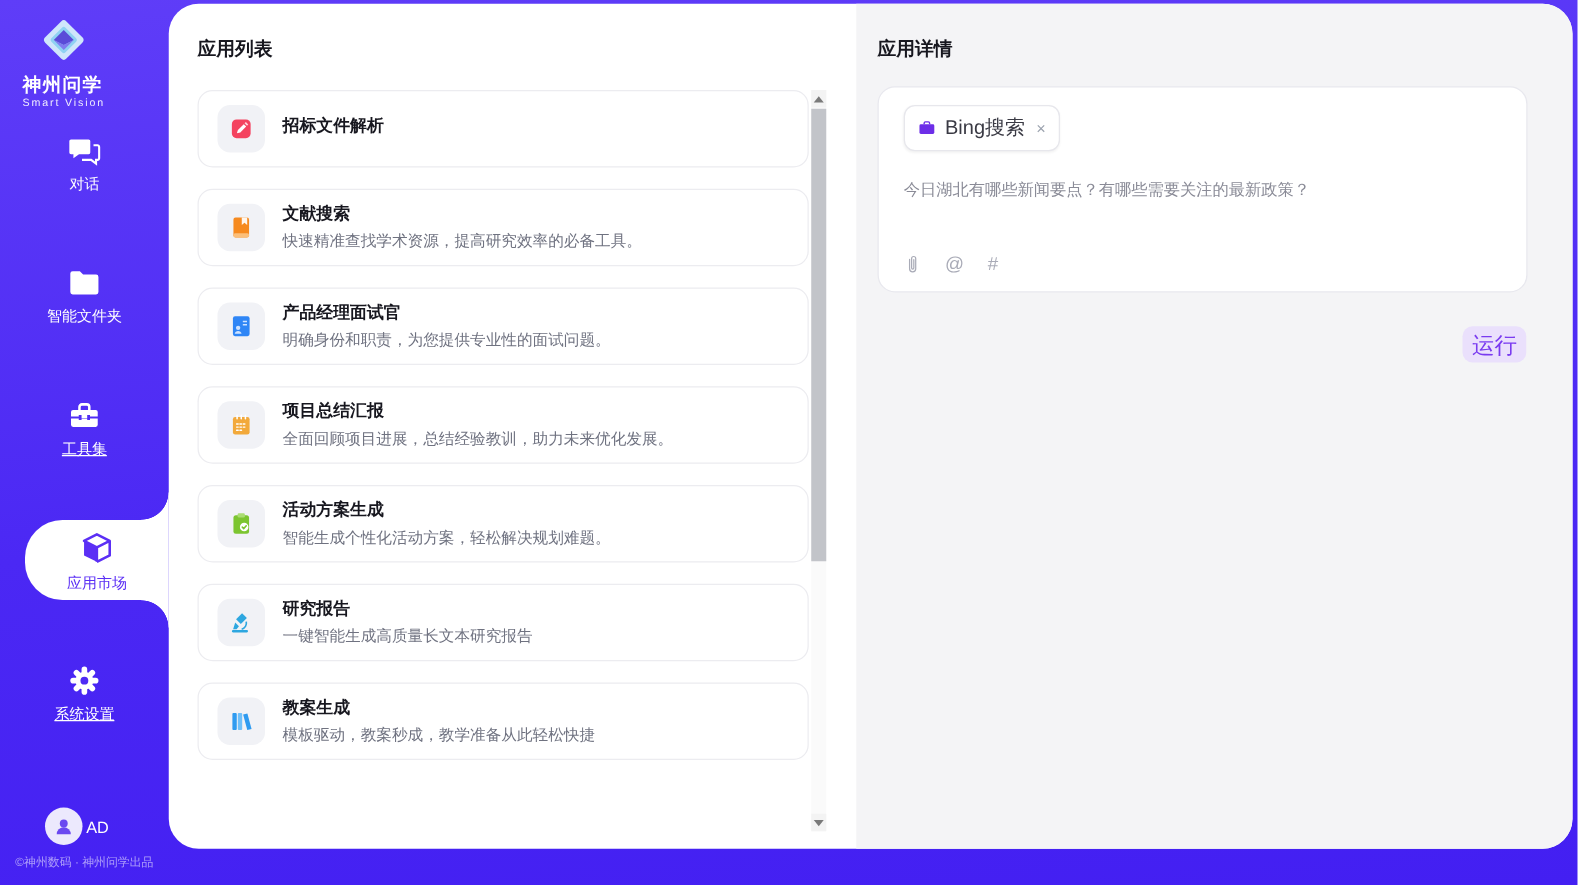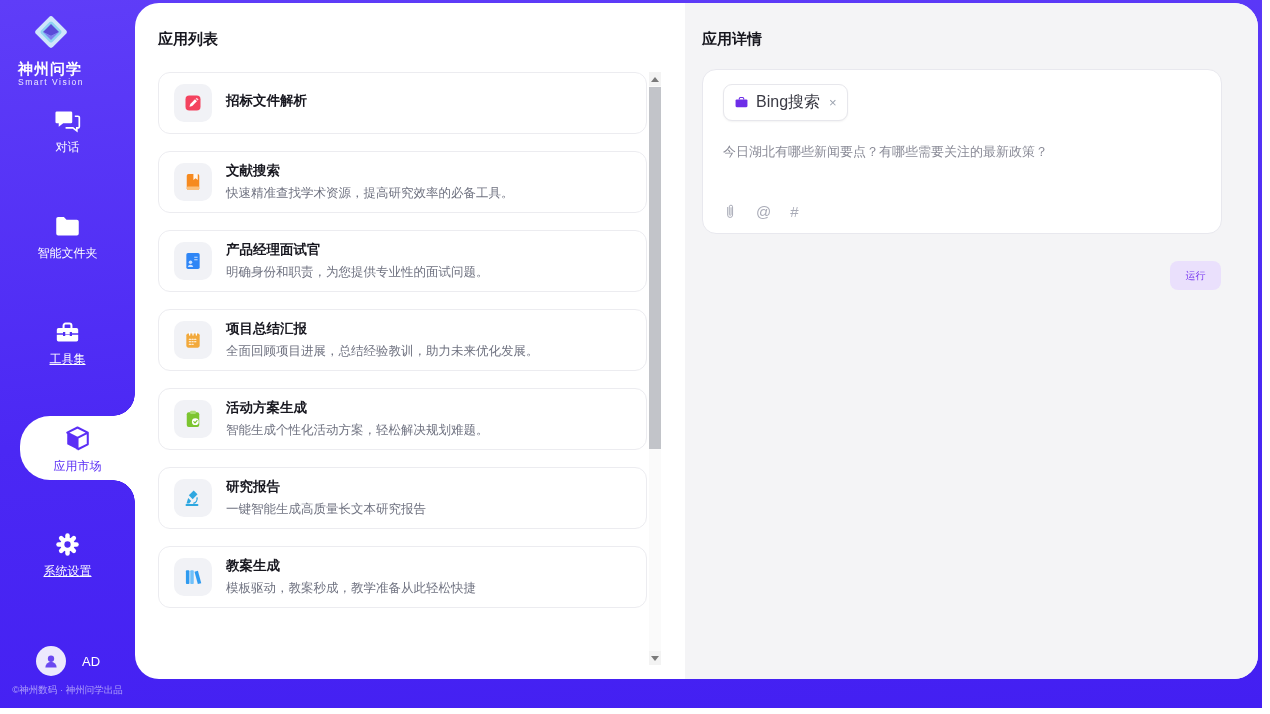--- a/index.html
+++ b/index.html
@@ -31,21 +31,21 @@
     background:#fff;margin-left:20px;width:115px;border-radius:30px 0 0 30px;color:#5b2ff5;
   }
   .nav-item.active::before{
     content:"";position:absolute;right:0;top:-22px;width:22px;height:22px;
     background:radial-gradient(circle at 0 0, rgba(0,0,0,0) 21.5px, #fff 22px);
   }
   .nav-item.active::after{
     content:"";position:absolute;right:0;bottom:-22px;width:22px;height:22px;
     background:radial-gradient(circle at 0 100%, rgba(0,0,0,0) 21.5px, #fff 22px);
   }
-  .user-row{position:absolute;left:36px;bottom:32px;display:flex;align-items:center;gap:16px;}
+  .user-row{position:absolute;left:36px;bottom:32px;display:flex;align-items:center;gap:3px;}
   .avatar{width:30px;height:30px;border-radius:50%;background:#ece9fd;display:flex;align-items:center;justify-content:center;}
   .user-name{color:#fff;font-size:13px;}
   .sidebar-footer{
     position:absolute;left:0;bottom:11px;width:135px;text-align:center;
     color:rgba(255,255,255,.55);font-size:9.5px;white-space:nowrap;
   }
   
   .content{
     position:absolute;left:135px;top:3px;width:1123px;height:676px;
     background:#fff;border-radius:24px;
@@ -90,21 +90,21 @@
     border:1px solid #e7e7ec;border-radius:9px;padding:7px 10px;
     box-shadow:0 1px 2px rgba(0,0,0,.05);cursor:pointer;
   }
   .chip-label{font-size:16px;color:#3a3a44;}
   .chip-close{font-size:13px;color:#9ca3af;margin-left:2px;cursor:pointer;}
   .query-text{margin-top:22px;font-size:13px;color:#8a8b97;line-height:18px;}
   .attach-row{position:absolute;left:20px;bottom:13px;display:flex;align-items:center;gap:19px;color:#aab;}
   .glyph-btn{font-size:15px;color:#a9abb7;cursor:pointer;line-height:16px;}
   .run-btn{
     position:absolute;right:37px;top:258px;width:51px;height:29px;
-    background:#eae0fc;color:#7a3bf0;border-radius:8px;font-size:10px;
+    background:#eae0fc;color:#7a3bf0;border-radius:8px;font-size:18px;
     display:flex;align-items:center;justify-content:center;cursor:pointer;
   }
 </style>
 </head>
 <body>
 
 <div class="frame">
 
   <div class="sidebar">
 

